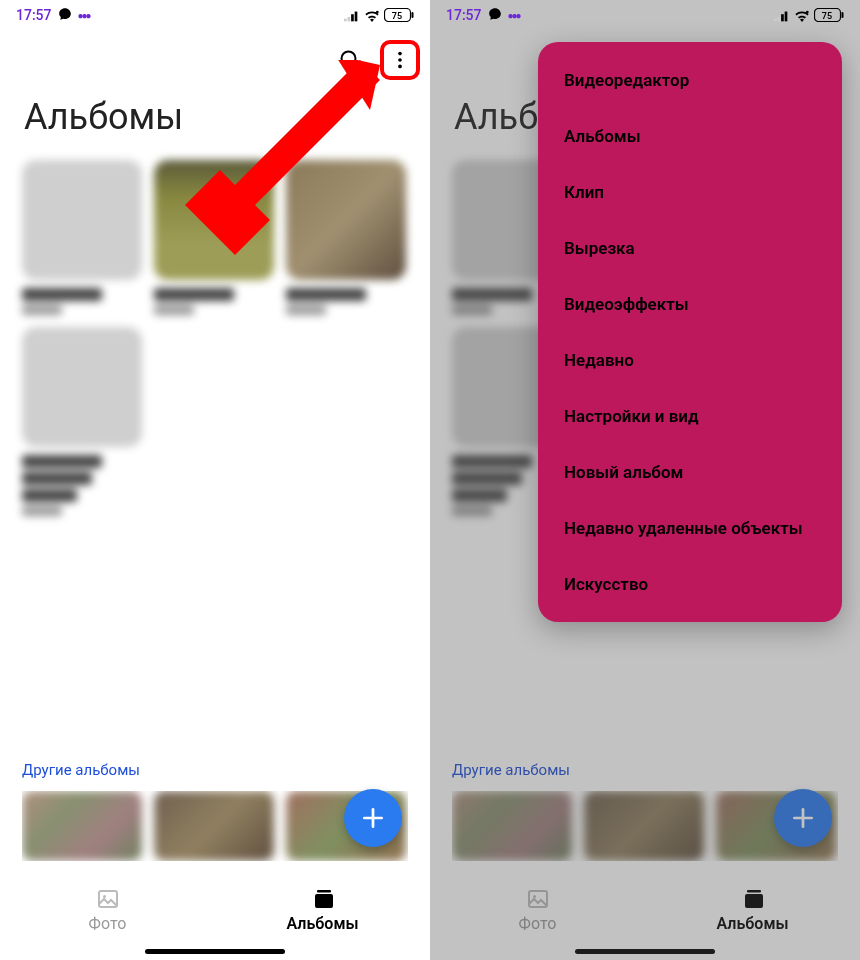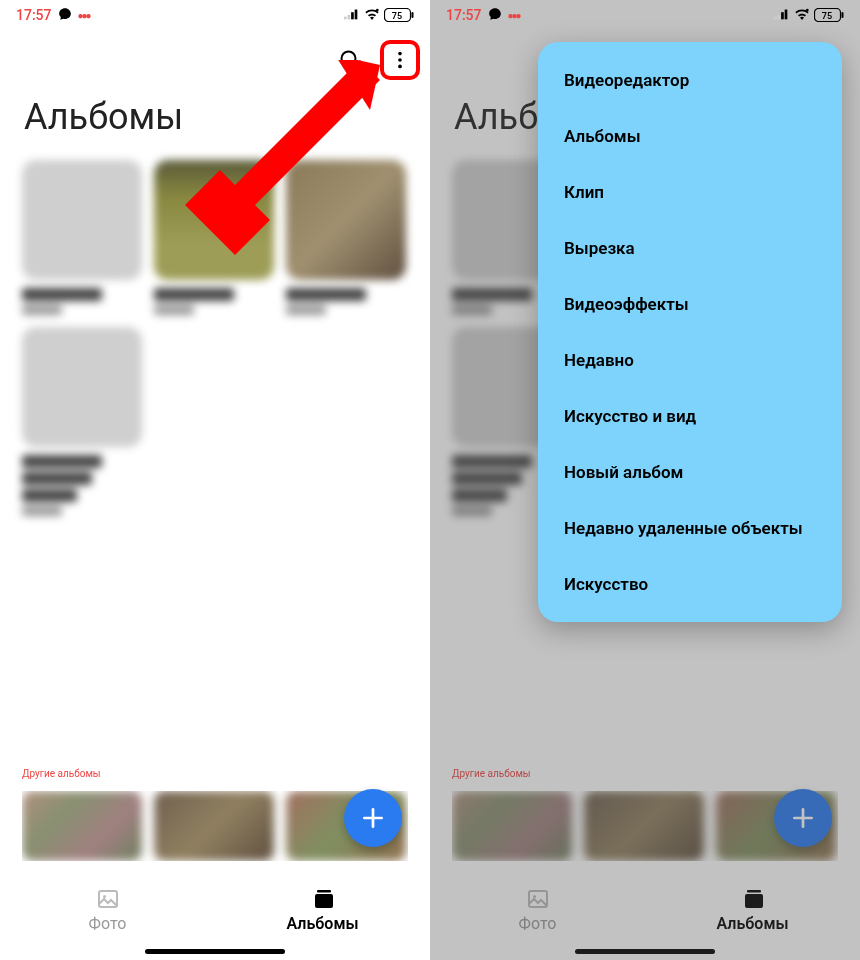--- a/index.html
+++ b/index.html
@@ -3,23 +3,23 @@
 <meta charset="utf-8">
 <style>
   * { margin: 0; padding: 0; box-sizing: border-box; font-family: -apple-system, BlinkMacSystemFont, "Segoe UI", Roboto, sans-serif; }
   body { background: #fff; width: 860px; height: 960px; overflow: hidden; }
   .container { display: flex; width: 860px; height: 960px; }
   .screen { width: 430px; height: 960px; position: relative; background: #fff; display: flex; flex-direction: column; }
   .screen.right { background: #fff; }
   .dim-overlay { position: absolute; inset: 0; background: rgba(80,80,80,0.35); pointer-events: none; z-index: 5; }
 
   
-  .status-bar { height: 30px; display: flex; justify-content: space-between; align-items: center; padding: 0 16px; font-size: 14px; font-weight: 500; color: #ef4444; }
+  .status-bar { height: 30px; display: flex; justify-content: space-between; align-items: center; padding: 0 16px; font-size: 14px; font-weight: 500; color: #6d28d9; }
   .status-left { display: flex; align-items: center; gap: 6px; }
-  .status-right { display: flex; align-items: flex-start; gap: 4px; }
+  .status-right { display: flex; align-items: flex-end; gap: 4px; }
   .status-right svg { display: block; }
   .dots { letter-spacing: -2px; font-size: 10px; }
 
   
   .action-bar { height: 60px; display: flex; justify-content: flex-end; align-items: center; padding-right: 10px; gap: 10px; }
   .icon-btn { width: 40px; height: 40px; display: flex; align-items: center; justify-content: center; border-radius: 8px; }
   .highlight-box { border: 4px solid #ff0000; border-radius: 10px; }
 
   
   .page-title { font-size: 36px; font-weight: 400; color: #222; padding: 6px 24px 22px; }
@@ -34,42 +34,42 @@
   .album-caption { margin-top: 8px; filter: blur(4px); }
   .album-caption .l1 { width: 80px; height: 13px; background: #444; border-radius: 3px; margin-bottom: 4px; }
   .album-caption .l2 { width: 40px; height: 10px; background: #999; border-radius: 3px; }
   .album-caption.multi .l1b { width: 70px; height: 13px; background: #444; border-radius: 3px; margin-bottom: 4px; }
   .album-caption.multi .l1c { width: 55px; height: 13px; background: #444; border-radius: 3px; margin-bottom: 4px; }
 
   .spacer { flex: 1; }
 
   
   .other-section { padding: 0 22px 10px; position: relative; }
-  .other-title { font-size: 10px; color: #ef4444; margin-bottom: 12px; }
+  .other-title { font-size: 15px; color: #1d4ed8; margin-bottom: 12px; }
   .other-row { display: flex; gap: 12px; overflow: hidden; }
   .other-thumb { width: 120px; height: 70px; border-radius: 10px; background: linear-gradient(135deg,#b09080,#889070,#a08080,#708060); filter: blur(5px); flex-shrink: 0; }
   .other-thumb.o2 { background: linear-gradient(135deg,#706050,#908060,#605040); }
   .other-thumb.o3 { background: linear-gradient(135deg,#a07060,#809060,#907050); }
 
   
   .fab { position: absolute; right: 28px; bottom: 24px; width: 58px; height: 58px; border-radius: 50%; background: #2a7af0; display: flex; align-items: center; justify-content: center; box-shadow: 0 4px 10px rgba(0,0,0,0.25); }
   .fab-wrapper { position: relative; }
 
   
   .bottom-nav { height: 78px; border-top: 0; display: flex; background: #fff; }
   .bottom-nav.dimmed { background: transparent; }
   .nav-item { flex: 1; display: flex; flex-direction: column; align-items: center; justify-content: center; gap: 3px; font-size: 16px; color: #999; }
   .nav-item.active { color: #000; font-weight: 600; }
   .home-indicator { height: 5px; width: 140px; background: #000; border-radius: 3px; margin: 0 auto 6px; }
 
   
   .arrow-overlay { position: absolute; left: 150px; top: 60px; z-index: 20; pointer-events: none; }
 
   
-  .popup-menu { position: absolute; top: 42px; right: 18px; left: 108px; background: #7dd3fc; border-radius: 20px; box-shadow: 0 8px 28px rgba(0,0,0,0.28); z-index: 50; padding: 10px 0; }
+  .popup-menu { position: absolute; top: 42px; right: 18px; left: 108px; background: #be185d; border-radius: 20px; box-shadow: 0 8px 28px rgba(0,0,0,0.28); z-index: 50; padding: 10px 0; }
   .menu-item { padding: 18px 26px; font-size: 17px; font-weight: 600; color: #000; }
 </style>
 </head>
 <body>
 
 <div class="container">
 
   <div class="screen">
     <div class="status-bar">
       <div class="status-left">
@@ -309,20 +309,20 @@
 
     <div class="dim-overlay"></div>
 
     <div class="popup-menu">
       <div class="menu-item">Видеоредактор</div>
       <div class="menu-item">Альбомы</div>
       <div class="menu-item">Клип</div>
       <div class="menu-item">Вырезка</div>
       <div class="menu-item">Видеоэффекты</div>
       <div class="menu-item">Недавно</div>
-      <div class="menu-item">Искусство и вид</div>
+      <div class="menu-item">Настройки и вид</div>
       <div class="menu-item">Новый альбом</div>
       <div class="menu-item">Недавно удаленные объекты</div>
       <div class="menu-item">Искусство</div>
     </div>
   </div>
 
 </div>
 
 </body></html>

